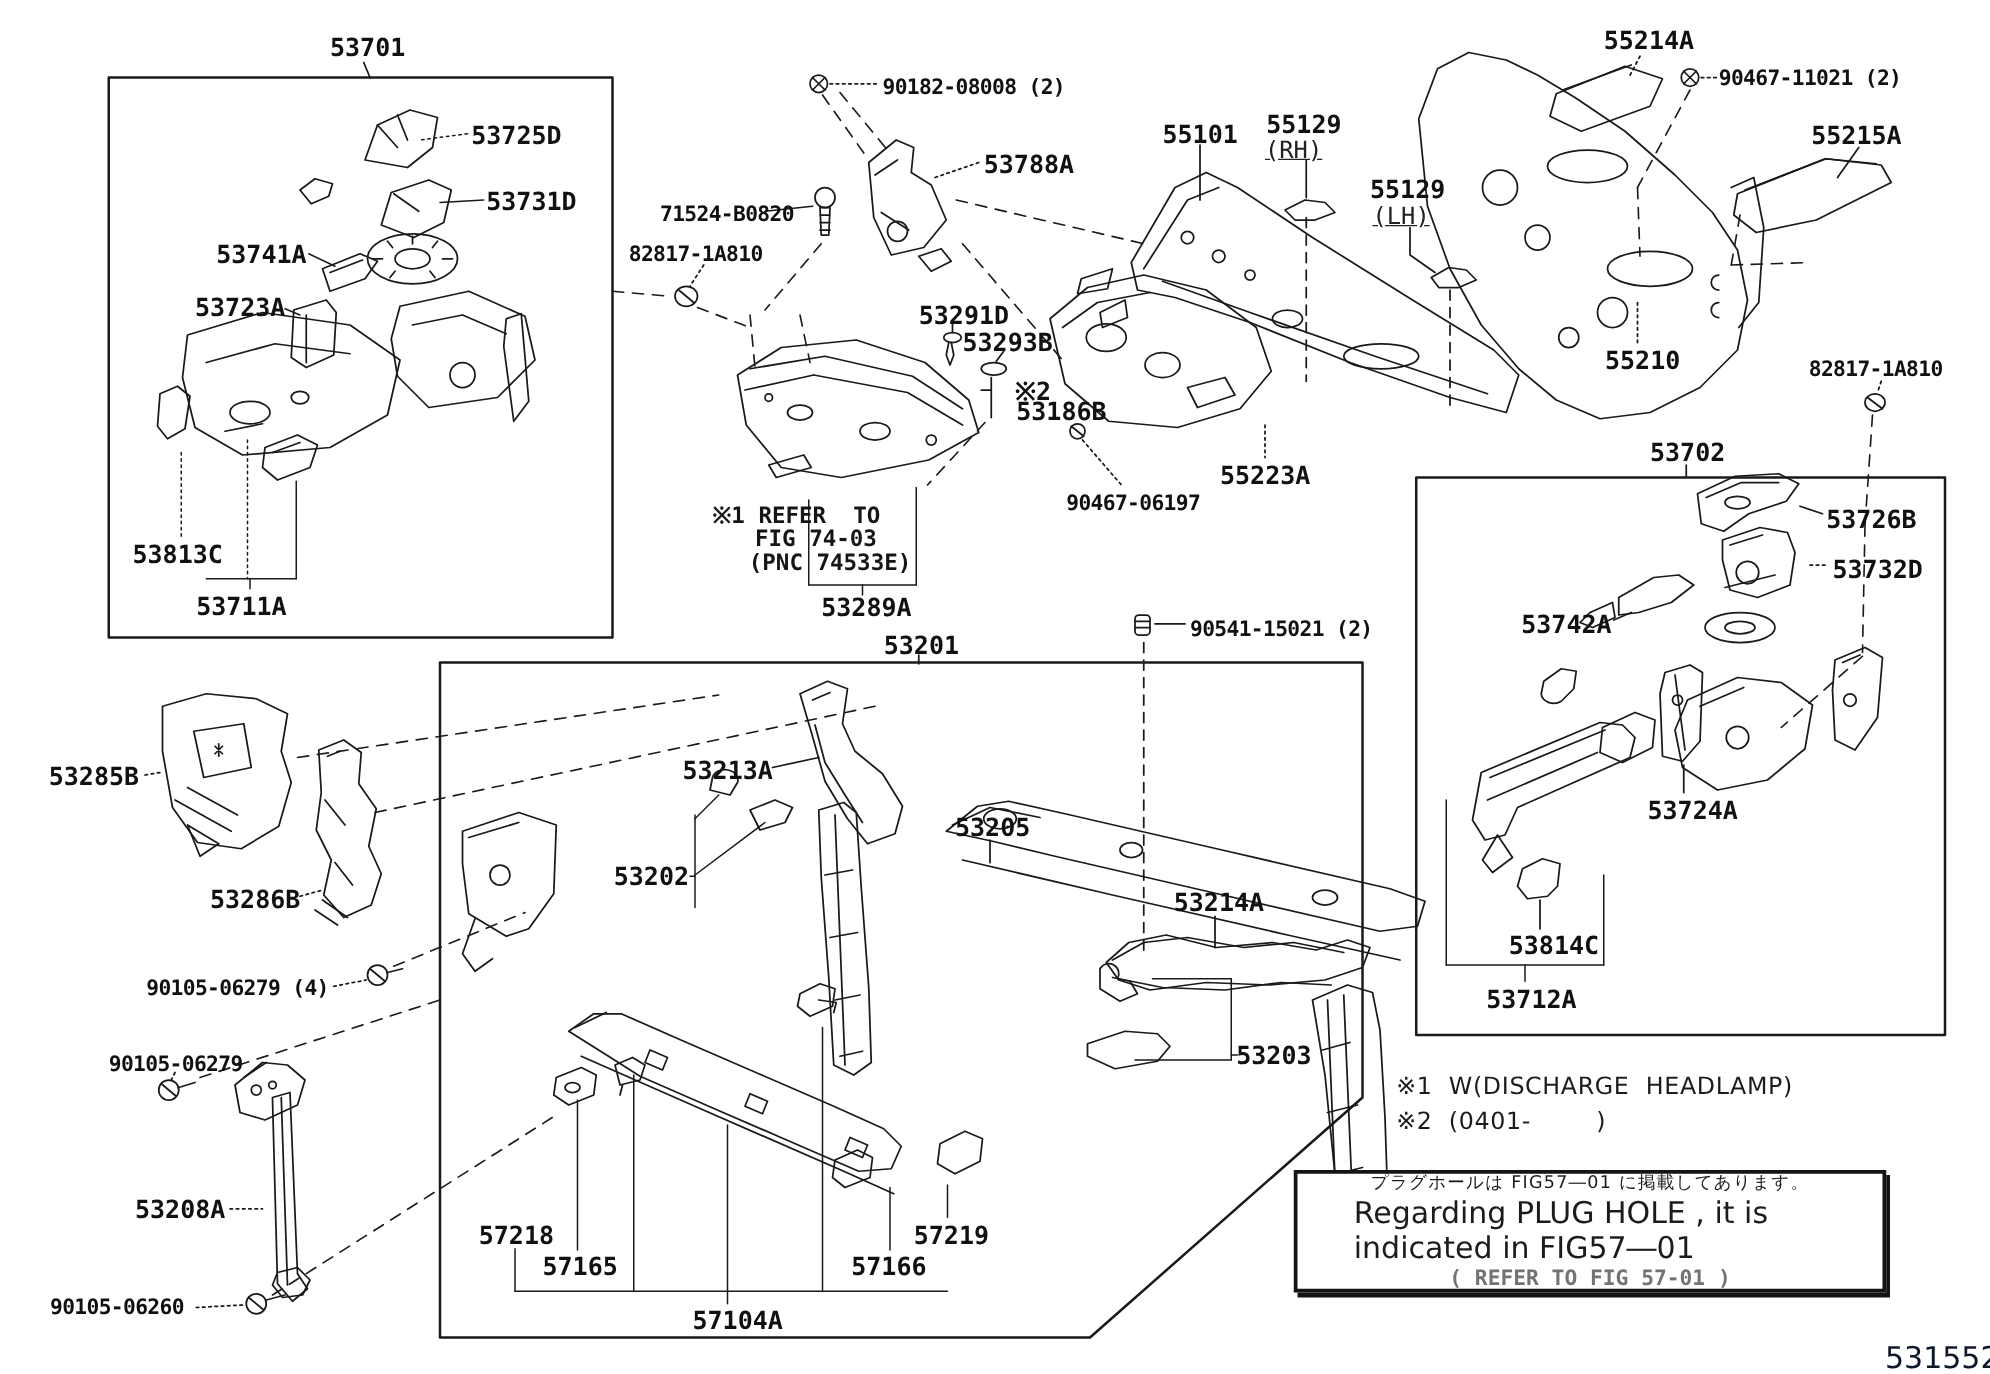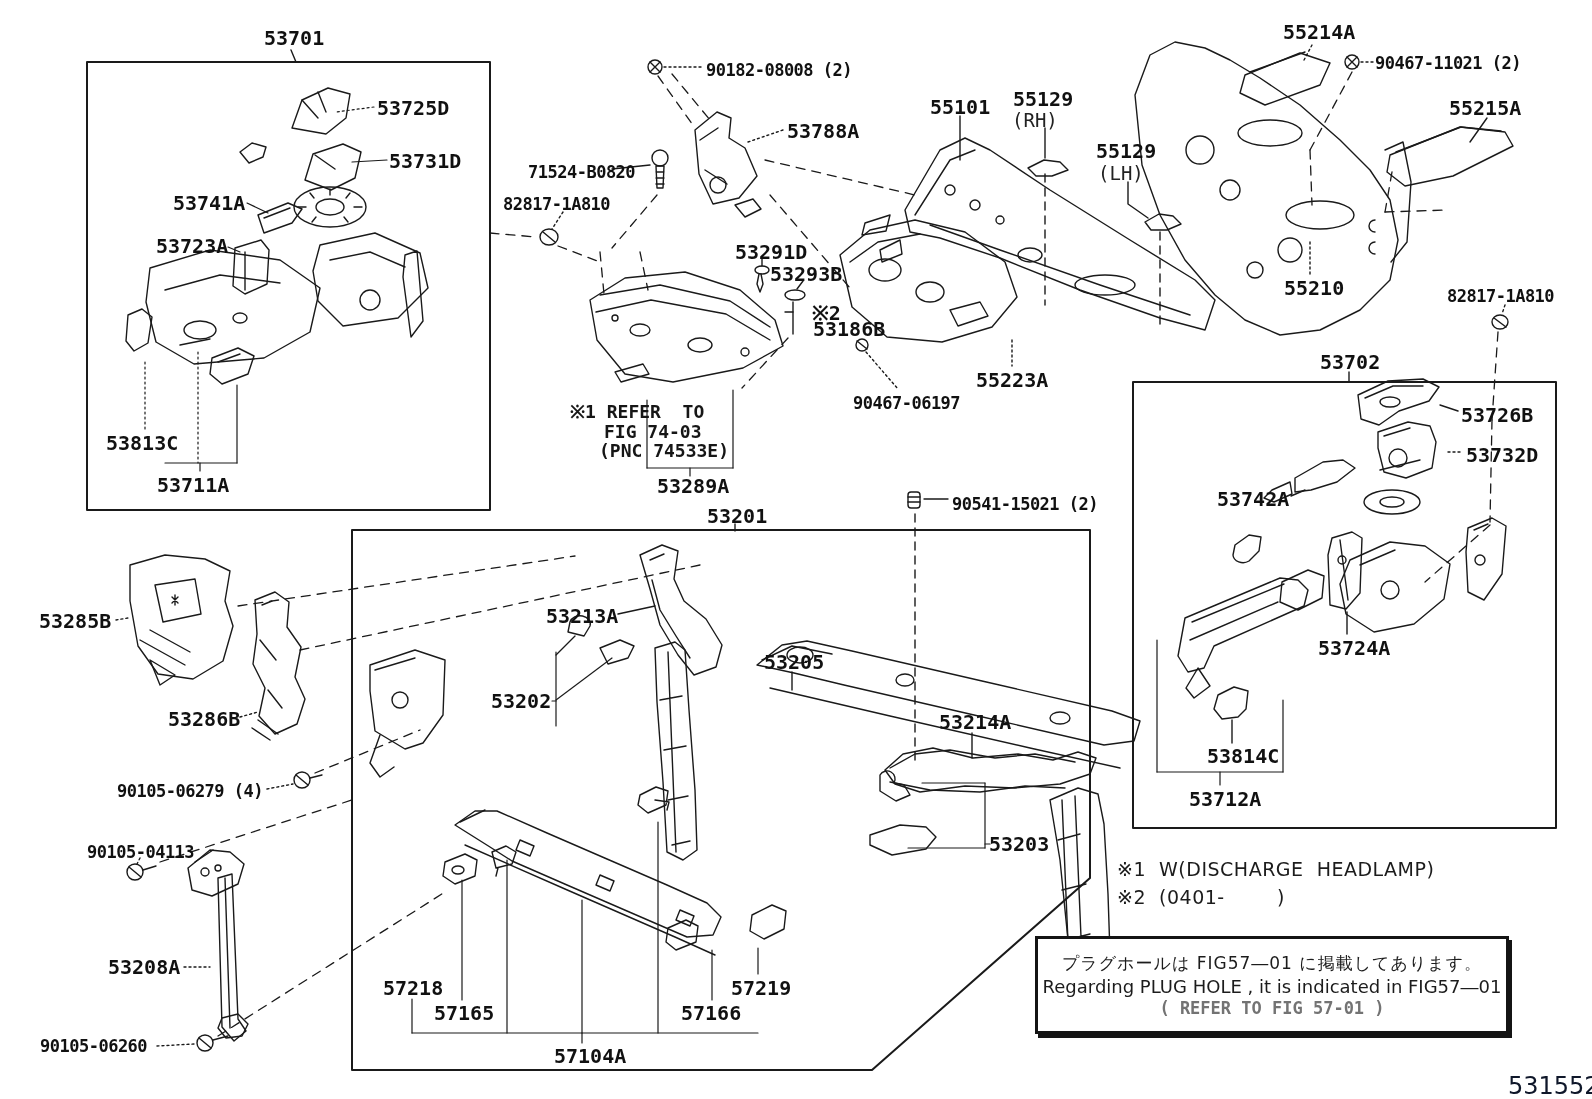--- a/index.html
+++ b/index.html
@@ -1,31 +1,31 @@
 <!DOCTYPE html>
 <html><head>
 <meta charset="utf-8">
 <style>
   html,body{margin:0;padding:0;background:#fff;}
   #stage{position:relative;width:1592px;height:1099px;background:#fff;overflow:hidden;
          font-family:"DejaVu Sans Mono","Liberation Mono",monospace;color:#111;}
   #artwork{position:absolute;left:0;top:0;}
   .pn{position:absolute;font-weight:bold;font-size:20px;letter-spacing:0px;white-space:pre;color:#111;}
   .pn-sm{position:absolute;font-weight:bold;font-size:17px;letter-spacing:-0.5px;white-space:pre;color:#111;}
-  .pn-sub{position:absolute;font-weight:normal;font-size:19px;white-space:pre;color:#222;}
+  .pn-sub{position:absolute;font-weight:normal;font-size:19px;white-space:pre;color:#222;text-decoration:underline;}
   .refnote{position:absolute;font-weight:bold;font-size:18px;letter-spacing:0px;white-space:pre;color:#161616;}
   .note{position:absolute;font-family:"DejaVu Sans","Liberation Sans",sans-serif;
         font-size:19px;letter-spacing:0.5px;white-space:pre;color:#1c1c1c;}
   .fig-code{position:absolute;font-family:"DejaVu Sans","Liberation Sans",sans-serif;
         font-size:24px;color:#0f172a;}
   #plug-box{position:absolute;left:1035px;top:936px;width:468px;height:92px;
         border:3px solid #141414;box-shadow:3px 4px 0 #141414;background:#fff;
         display:flex;flex-direction:column;justify-content:center;align-items:center;gap:1px;}
-  #plug-box .jp{font-family:"DejaVu Sans","Liberation Sans",sans-serif;font-size:17px;color:#1c1c1c;letter-spacing:1px;}
-  #plug-box .en{font-family:"DejaVu Sans","Liberation Sans",sans-serif;font-size:18px;color:#1c1c1c;}
+  #plug-box .jp{font-family:"DejaVu Sans","Liberation Sans",sans-serif;font-size:14px;color:#1c1c1c;letter-spacing:1px;}
+  #plug-box .en{font-family:"DejaVu Sans","Liberation Sans",sans-serif;font-size:24px;color:#1c1c1c;margin-left:45px;}
   #plug-box .ref{font-family:"DejaVu Sans Mono","Liberation Mono",monospace;font-weight:bold;font-size:17px;color:#737373;}
 </style>
 </head>
 <body>
 
 <div id="stage">
 
 <svg id="artwork" width="1592" height="1099" viewBox="0 0 1592 1099" fill="none" stroke="#1a1a1a" stroke-width="1.4" stroke-linejoin="round" stroke-linecap="round">
 
   <g stroke-width="2">
@@ -406,21 +406,21 @@
   <div class="pn-sm" style="left:952px;top:494px">90541-15021 (2)</div>
   <div class="pn" style="left:546px;top:604px">53213A</div>
   <div class="pn" style="left:491px;top:689px">53202</div>
   <div class="pn" style="left:764px;top:650px">53205</div>
   <div class="pn" style="left:939px;top:710px">53214A</div>
   <div class="pn" style="left:989px;top:832px">53203</div>
 
   <div class="pn" style="left:39px;top:609px">53285B</div>
   <div class="pn" style="left:168px;top:707px">53286B</div>
   <div class="pn-sm" style="left:117px;top:781px">90105-06279 (4)</div>
-  <div class="pn-sm" style="left:87px;top:842px">90105-04113</div>
+  <div class="pn-sm" style="left:87px;top:842px">90105-06279</div>
   <div class="pn" style="left:108px;top:955px">53208A</div>
   <div class="pn-sm" style="left:40px;top:1036px">90105-06260</div>
 
   <div class="pn" style="left:383px;top:976px">57218</div>
   <div class="pn" style="left:434px;top:1001px">57165</div>
   <div class="pn" style="left:731px;top:976px">57219</div>
   <div class="pn" style="left:681px;top:1001px">57166</div>
   <div class="pn" style="left:554px;top:1044px">57104A</div>
 
   <div class="note" style="left:1117px;top:858px">※1  W(DISCHARGE  HEADLAMP)</div>

